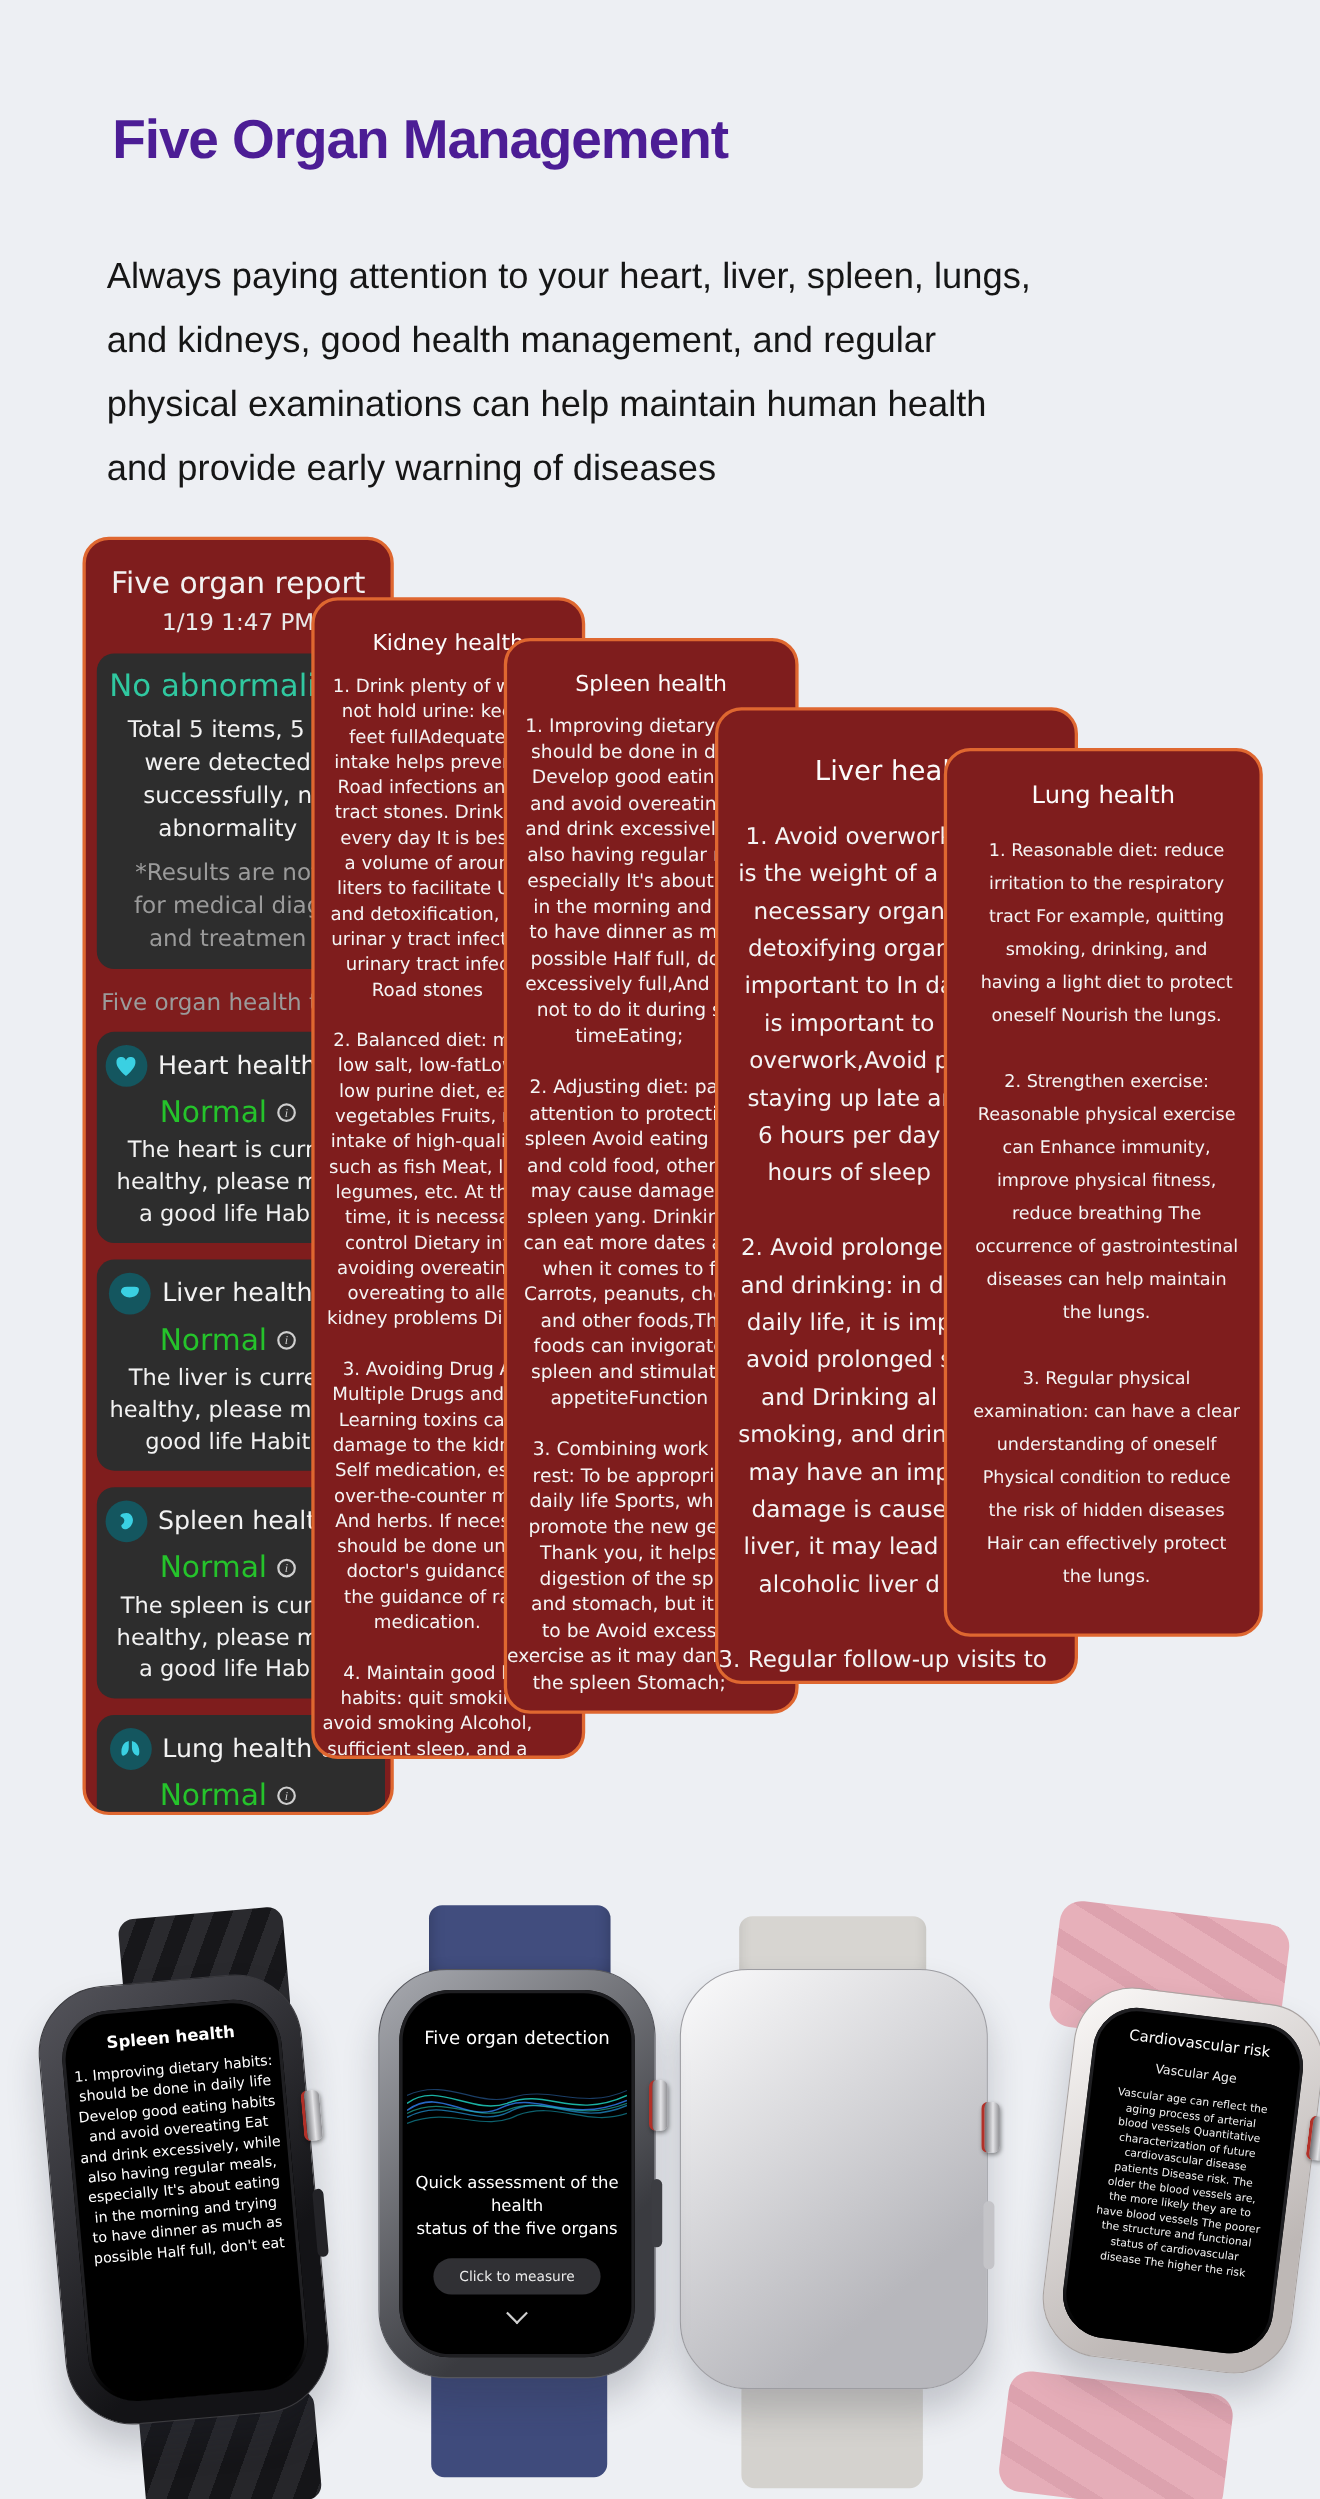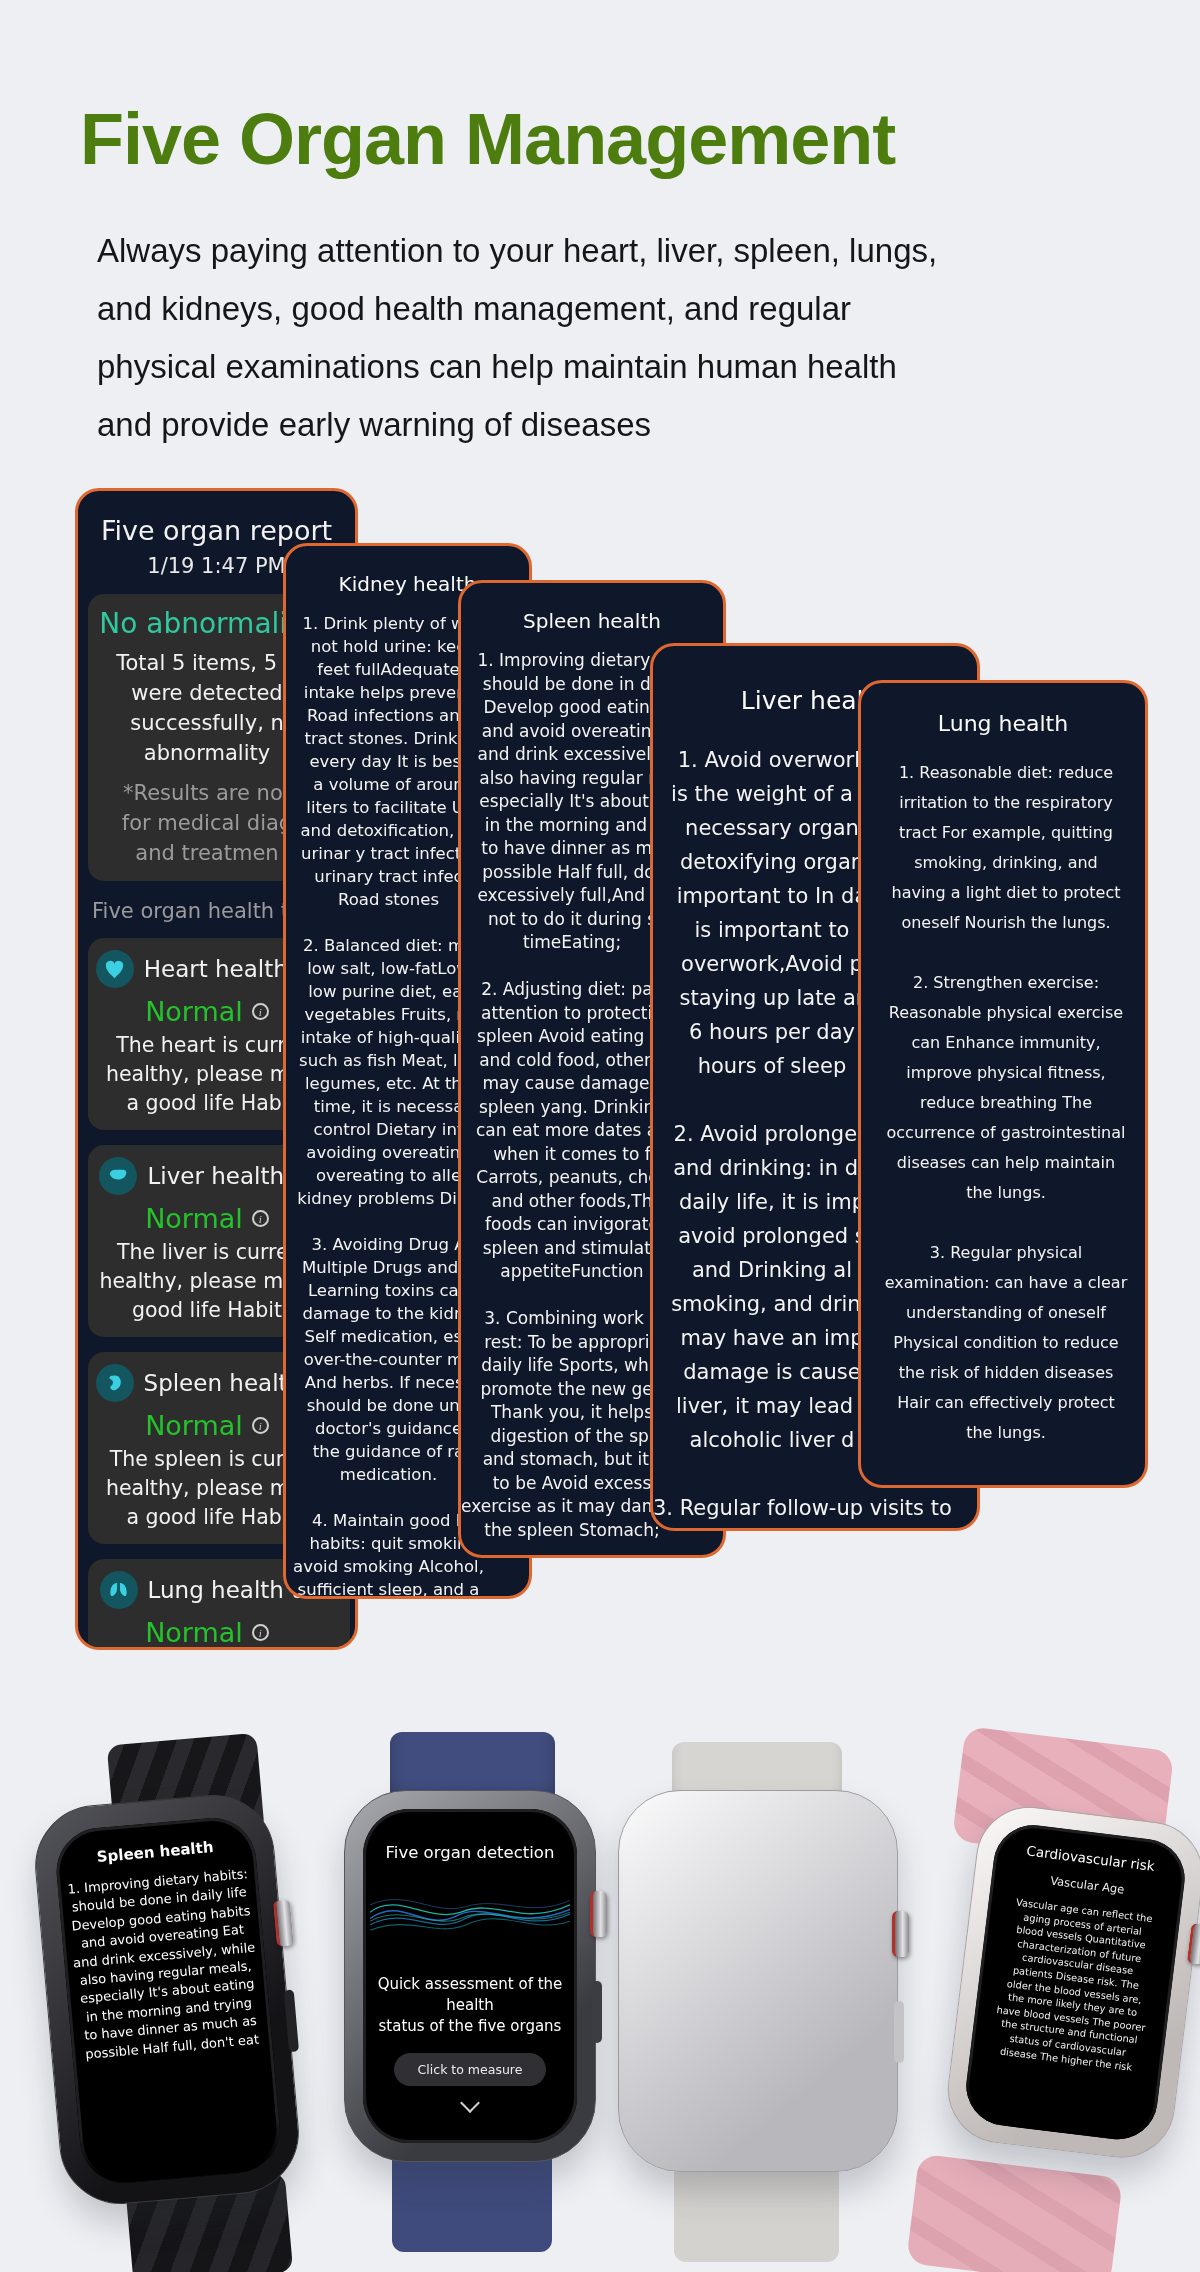--- a/index.html
+++ b/index.html
@@ -1,25 +1,25 @@
 <!DOCTYPE html>
 <html><head>
 <meta charset="utf-8">
 <style>
   * { margin:0; padding:0; box-sizing:border-box; }
   html,body { width:1200px; }
   body { font-family:"Liberation Sans", sans-serif; background:#edeff3; }
   .page { position:relative; width:1200px; height:2272px; overflow:hidden; background:#edeff3; }
 
   
-  .page-title { position:absolute; left:80px; top:98px; font-size:72px; font-weight:700; color:#4d7c0f; letter-spacing:-1px; }
+  .page-title { position:absolute; left:102px; top:98px; font-size:50px; font-weight:700; color:#4c1d95; letter-spacing:-1px; }
   .page-subtitle { position:absolute; left:97px; top:222px; font-size:33px; line-height:58px; color:#161616; white-space:pre-line; }
 
   
-  .card { position:absolute; background:#0f172a; border:3px solid #df6730; border-radius:24px; overflow:hidden; color:#f2f2f2; font-family:"DejaVu Sans", sans-serif; }
+  .card { position:absolute; background:#7f1d1d; border:3px solid #df6730; border-radius:24px; overflow:hidden; color:#f2f2f2; font-family:"DejaVu Sans", sans-serif; }
   .card1 { left:75px;  top:488px; width:283px; height:1162px; z-index:1; }
   .card2 { left:283px; top:543px; width:249px; height:1056px; z-index:2; }
   .card3 { left:458px; top:580px; width:268px; height:978px;  z-index:3; }
   .card4 { left:650px; top:643px; width:330px; height:888px;  z-index:4; }
   .card5 { left:858px; top:680px; width:290px; height:808px;  z-index:5; }
 
   .adv-title { text-align:center; font-size:20px; margin-top:26px; color:#fbfbfb; }
   .adv-body  { margin-top:16px; text-align:center; white-space:pre; overflow:visible; color:#f4f4f4; }
   .card2 .adv-body { width:205px; font-size:16.5px; line-height:23px; }
   .card3 .adv-body { width:222px; font-size:17px;   line-height:23.5px; }

